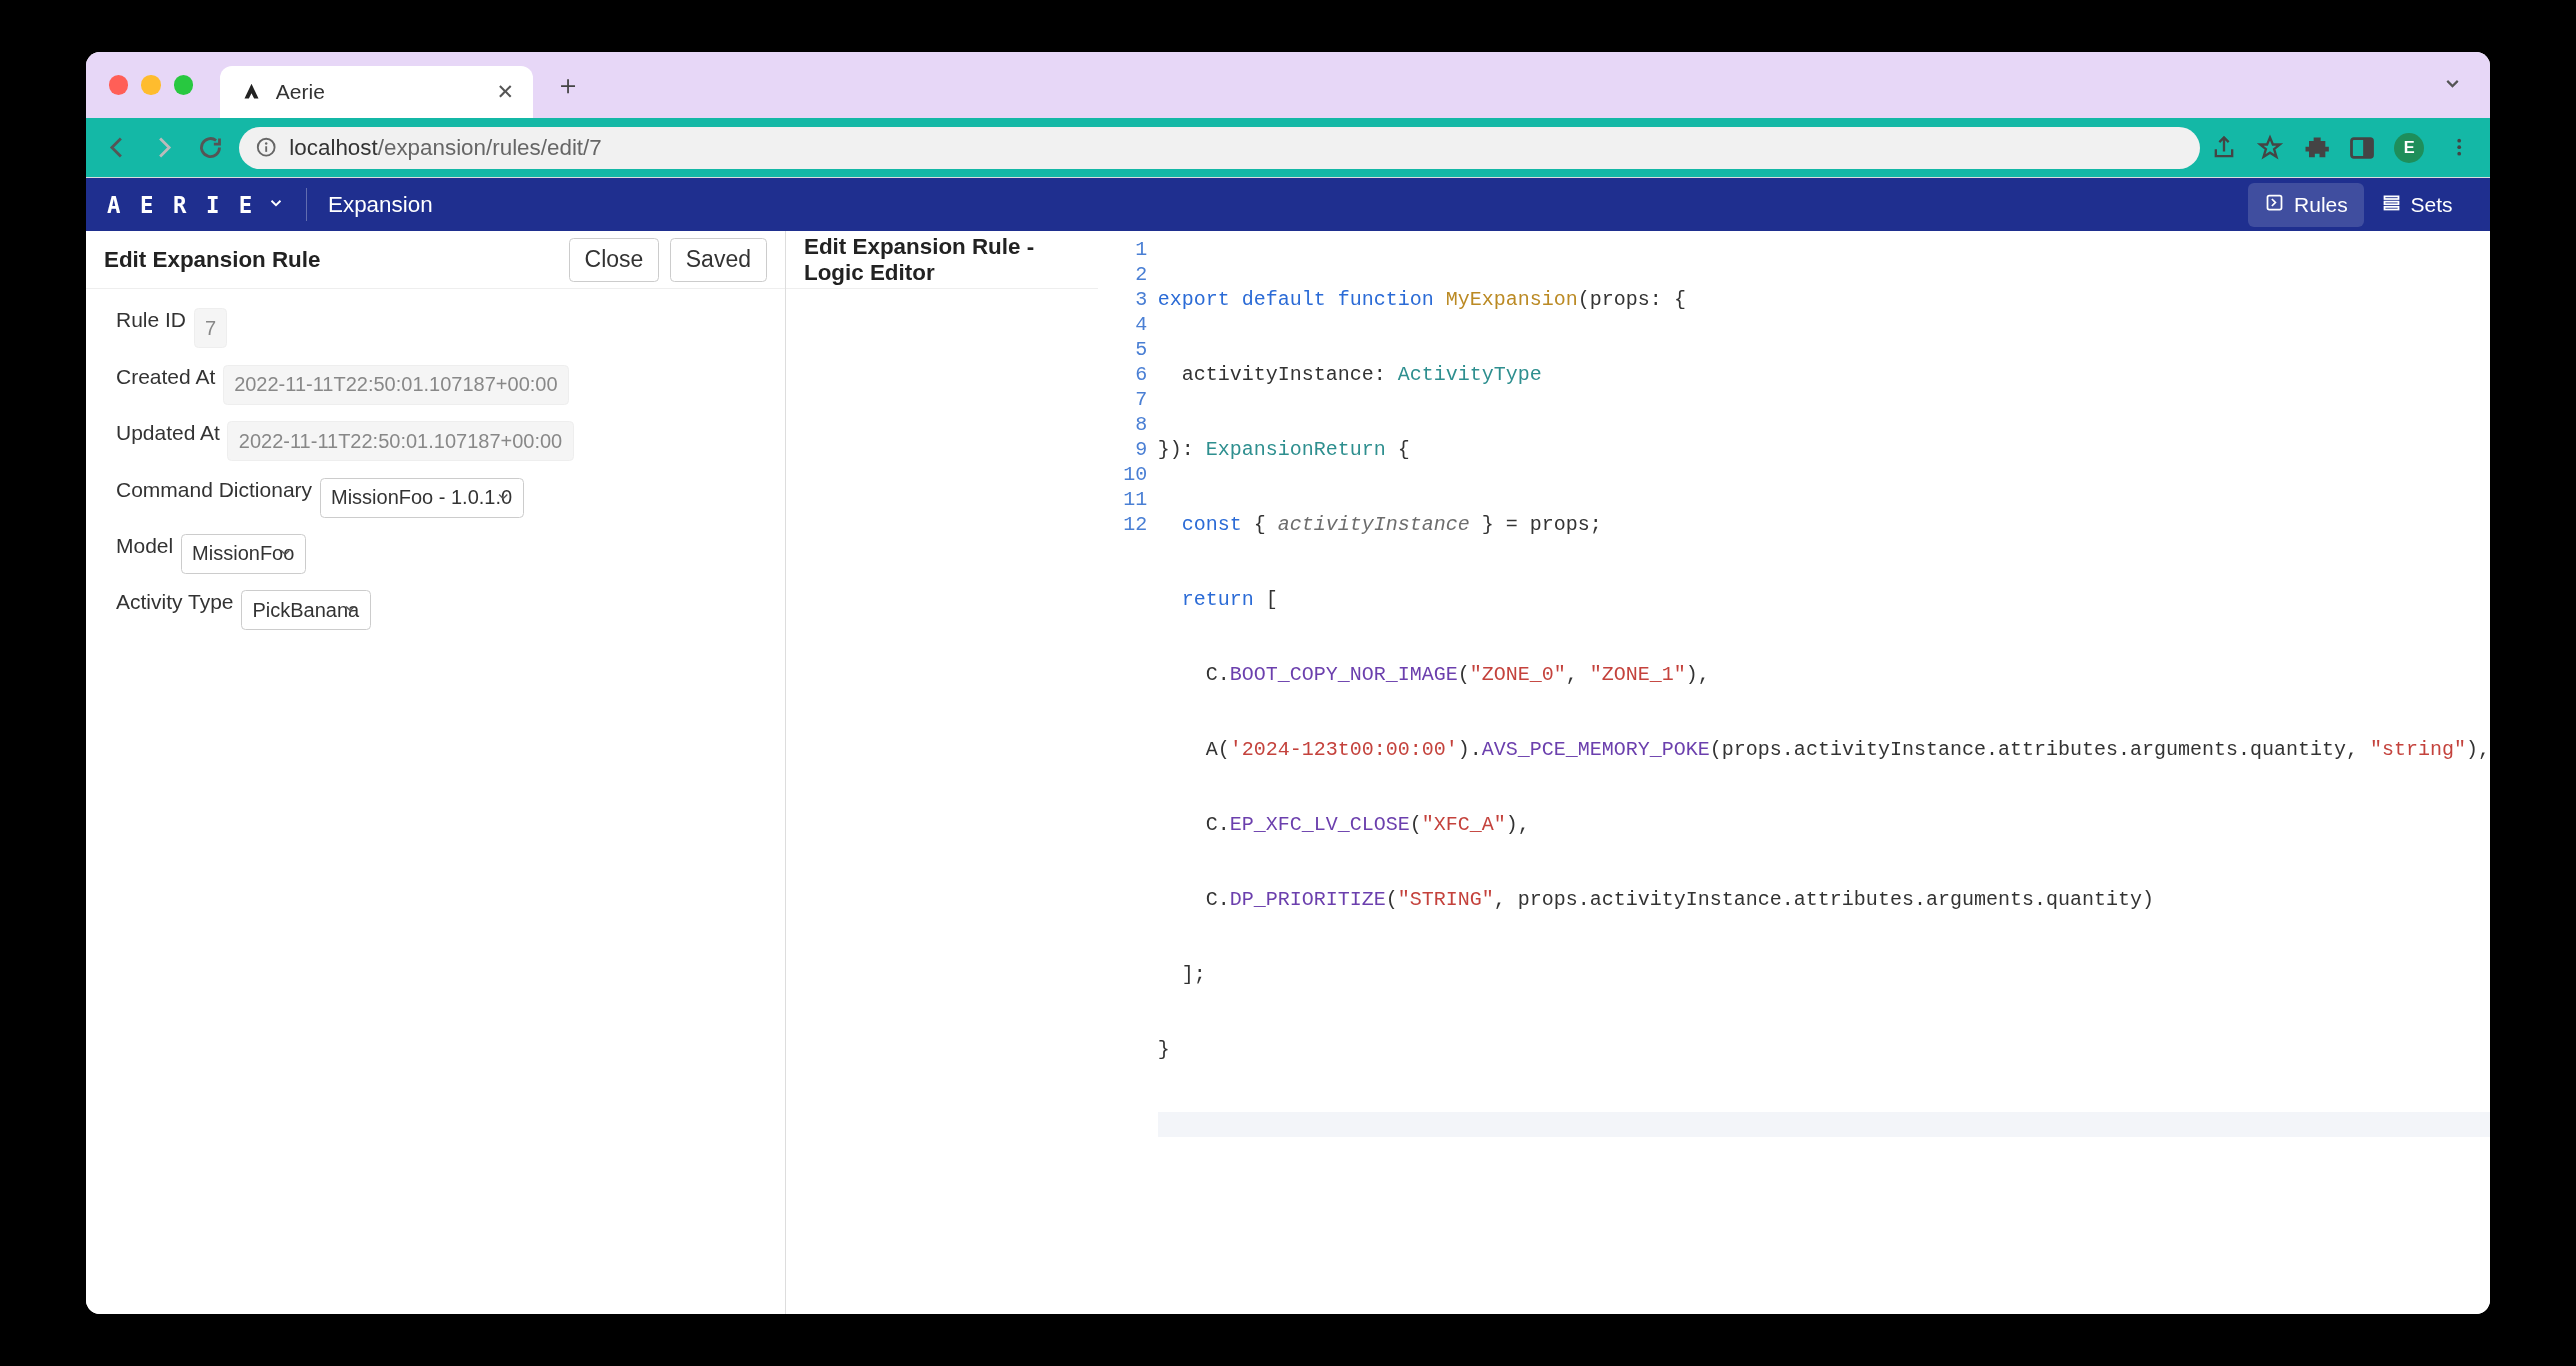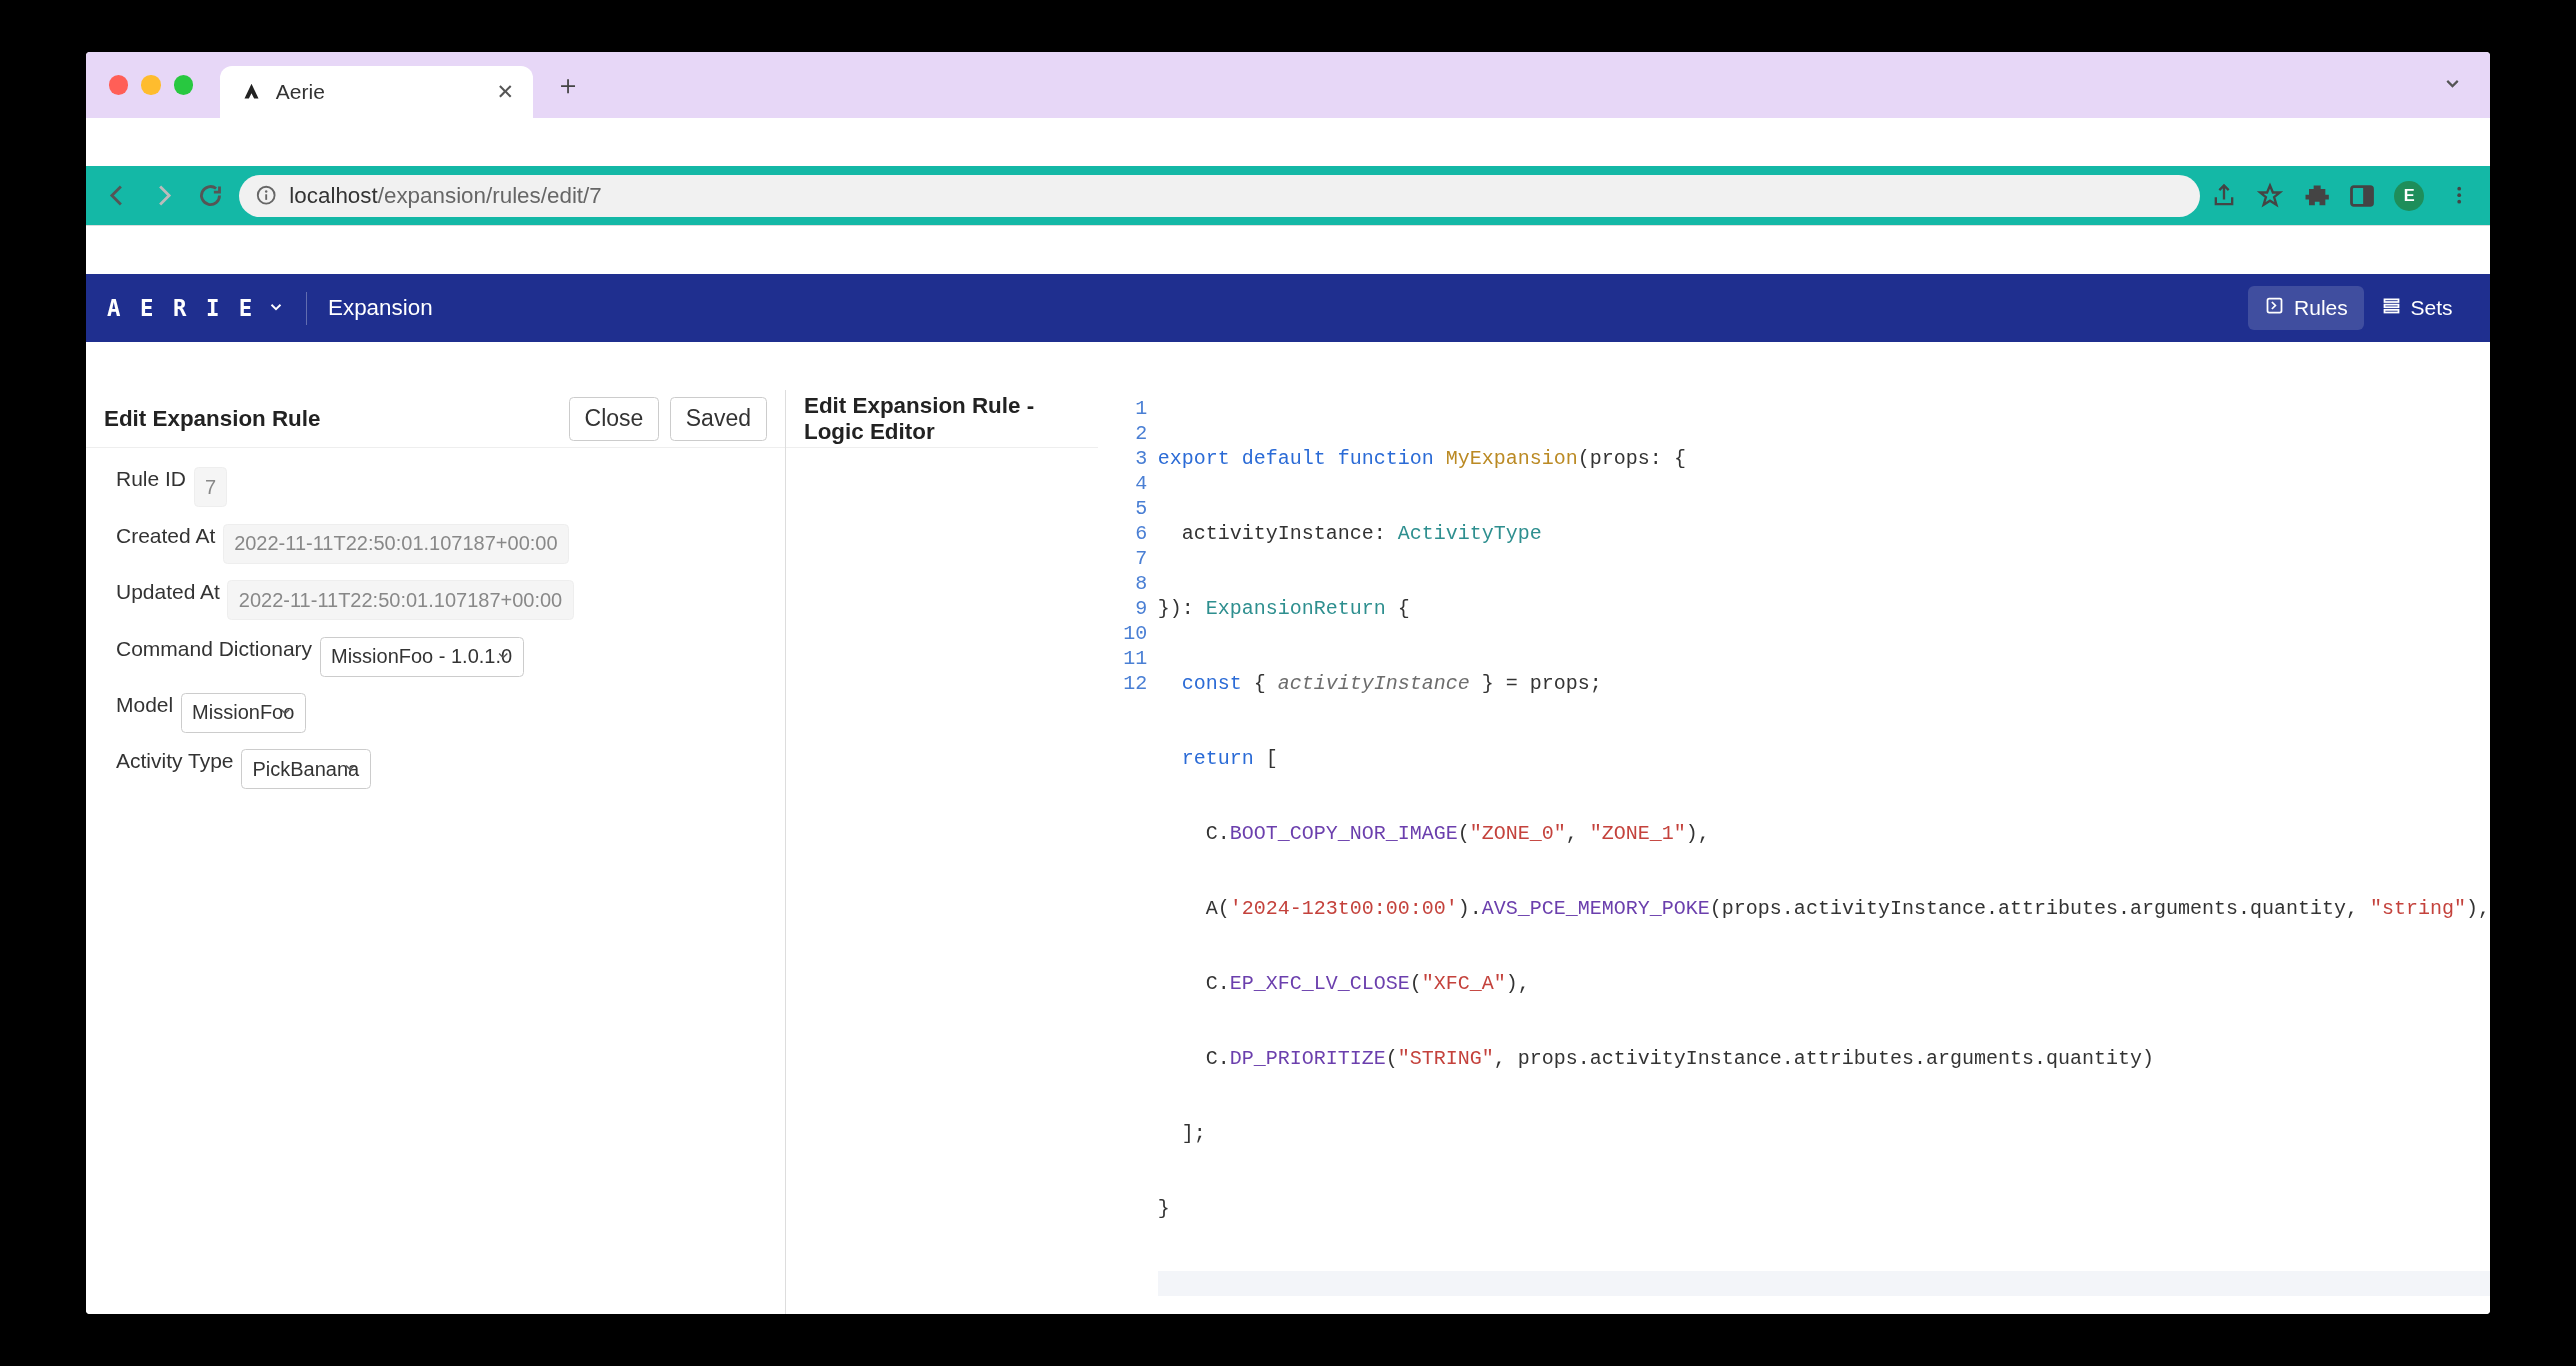--- a/index.html
+++ b/index.html
@@ -7,25 +7,24 @@
       font-family: -apple-system, BlinkMacSystemFont, "Segoe UI", Helvetica, Arial, sans-serif;
       background: #000;
       width: 2576px;
       height: 1366px;
       padding: 52px 86px;
     }
     .browser-window {
       width: 100%;
       height: 100%;
       background: #fff;
-      border-radius: 4px;
+      border-radius: 14px;
       overflow: hidden;
       display: flex;
       flex-direction: column;
-      gap: 48px;
     }
     
     .tab-bar {
       background: #e7d7f7;
       height: 66px;
       display: flex;
       align-items: center;
       padding: 0 18px;
       position: relative;
     }
@@ -116,21 +115,21 @@
       display: flex;
       align-items: center;
       justify-content: center;
       font-size: 16.4px;
       font-weight: 600;
     }
     .kebab { color: #444; cursor: pointer; display:flex; padding: 0 6px;}
     
     .app-header {
       background: #1f2f8f;
-      height: 68px;
+      height: 53px;
       display: flex;
       align-items: center;
       padding: 0 21px;
       gap: 21px;
     }
     .app-logo {
       display: flex;
       align-items: center;
       gap: 12px;
       color: #fff;

